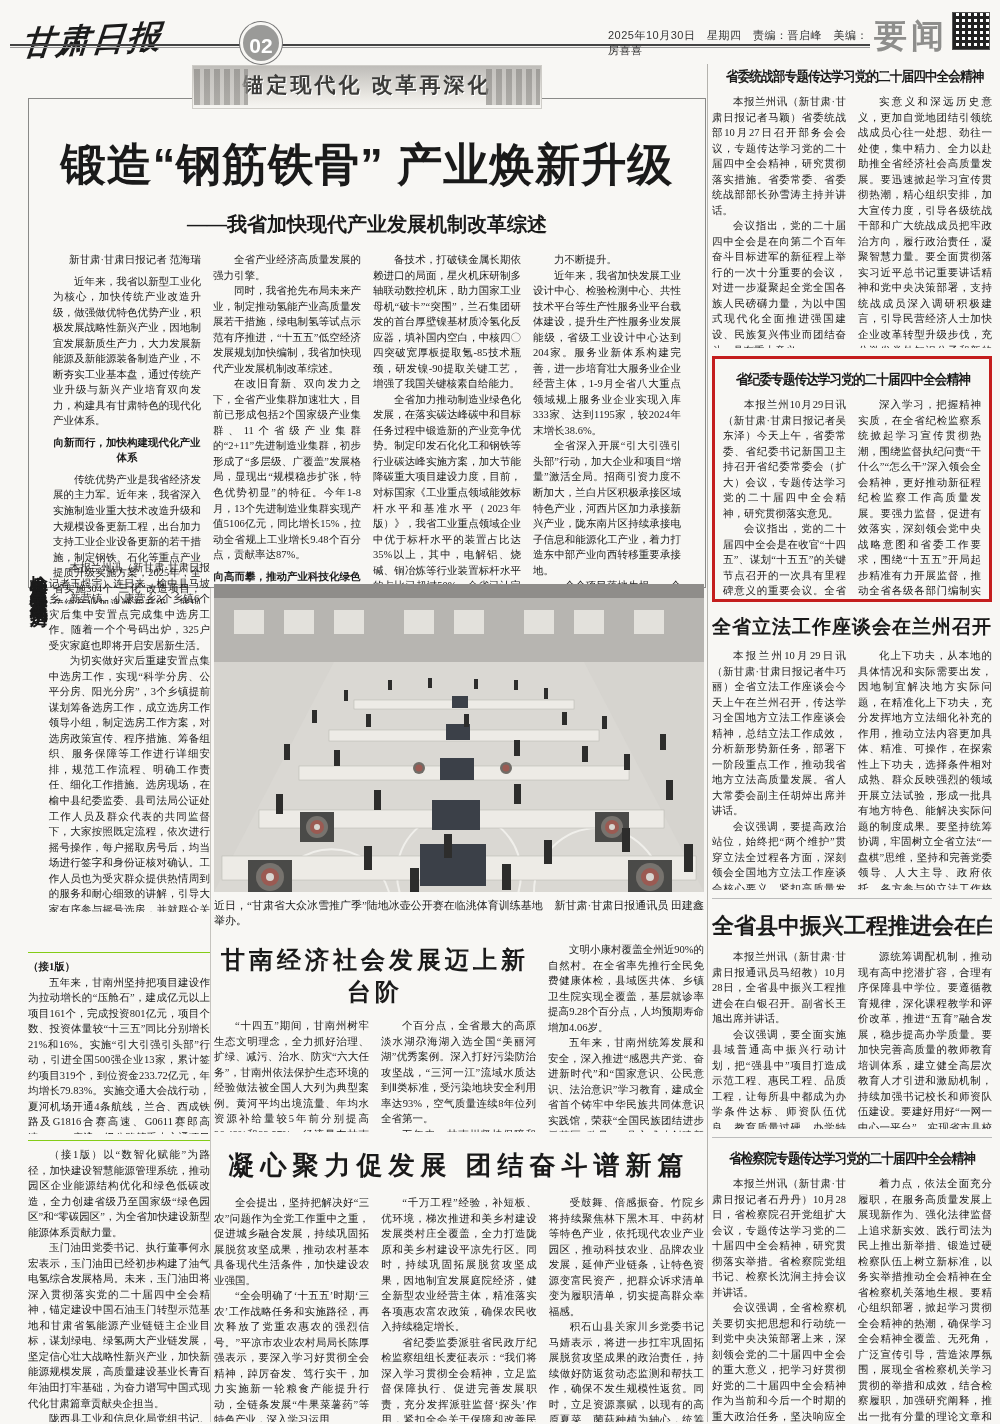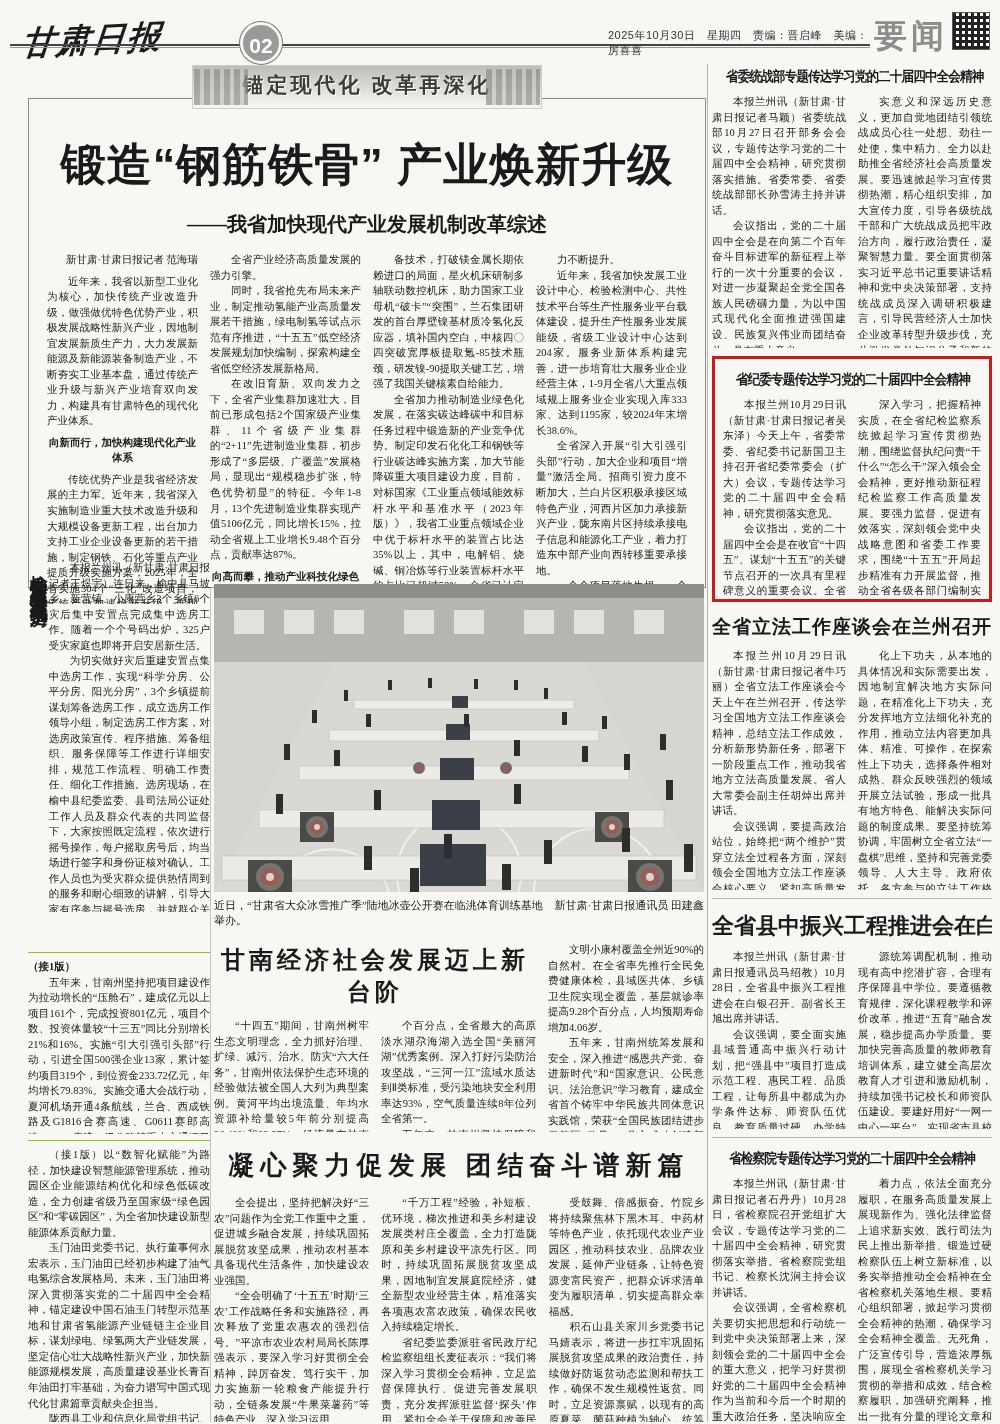--- a/index.html
+++ b/index.html
@@ -28,21 +28,21 @@
   
   p { text-indent:2em; text-align:justify; }
   .body-text p { font-size:10.5px; line-height:1.48; }
   .subhead { font-weight:bold; text-indent:0; text-align:center; margin:6px 0;
     font-family:"Liberation Sans",sans-serif; font-size:11px; }
   .byline { text-indent:0; text-align:right; font-size:10.5px; margin-bottom:6px; color:#222; }
   .cols { display:flex; gap:12px; }
   .cols > div { flex:1; overflow:hidden; }
   
   .lead-box { position:absolute; left:28px; top:98px; width:678px; height:490px;
-    border:1px solid #8a8a88; padding:10px 18px 8px; }
+    border:1px solid #8a8a88; padding:10px 24px 8px; }
   .banner { position:absolute; left:50%; top:-34px; transform:translateX(-50%);
     width:350px; height:44px; text-align:center;
     background:linear-gradient(180deg,#bdbbb7,#e9e7e2 70%,#f8f7f4);
     box-shadow:inset 0 0 0 1px #cfcdc8; }
   .banner span { display:inline-block; margin-top:6px; font-size:21px; font-weight:900;
     color:#3b3b39; letter-spacing:3px; font-family:"Liberation Sans",sans-serif;
     text-shadow:1px 1px 0 #fff; }
   .banner::before,.banner::after { content:""; position:absolute; top:4px; width:54px; height:36px;
     background:repeating-linear-gradient(90deg,#8f8d89 0 6px,#c5c3bf 6px 10px); opacity:.7; }
   .banner::before { left:2px; } .banner::after { right:2px; }
@@ -115,21 +115,21 @@
             <p>近年来，我省以新型工业化为核心，加快传统产业改造升级，做强做优特色优势产业，积极发展战略性新兴产业，因地制宜发展新质生产力，大力发展新能源及新能源装备制造产业，不断夯实工业基本盘，通过传统产业升级与新兴产业培育双向发力，构建具有甘肃特色的现代化产业体系。</p>
           </div>
         <p class="subhead">向新而行，加快构建现代化产业体系</p>
         <div>
             <p>传统优势产业是我省经济发展的主力军。近年来，我省深入实施制造业重大技术改造升级和大规模设备更新工程，出台加力支持工业企业设备更新的若干措施，制定钢铁、石化等重点产业提质升级实施方案，2025年，全省实施304个“三化”改造项目，传统产业加速焕新升级，展现出“老树发新枝”的良好态势。</p>
           </div>
       </div>
       <div>
         <div>
             <p>全省产业经济高质量发展的强力引擎。</p>
-            <p>同时，我省抢先布局未来产业，制定推动氢能产业高质量发展若干措施，绿电制氢等试点示范有序推进，“十五五”低空经济发展规划加快编制，探索构建全省低空经济发展新格局。</p>
+            <p>同时，我省抢先布局未来产业，制定推动氢能产业高质量发展若干措施，绿电制氢等试点示范有序推进，“十五五”低空经济发展规划加快编制，我省加快现代产业发展机制改革综述。</p>
             <p>在改旧育新、双向发力之下，全省产业集群加速壮大，目前已形成包括2个国家级产业集群、11个省级产业集群的“2+11”先进制造业集群，初步形成了“多层级、广覆盖”发展格局，显现出“规模稳步扩张，特色优势初显”的特征。今年1-8月，13个先进制造业集群实现产值5106亿元，同比增长15%，拉动全省规上工业增长9.48个百分点，贡献率达87%。</p>
           </div>
         <p class="subhead">向高而攀，推动产业科技化绿色化</p>
 
       </div>
       <div>
         <div>
             <p>备技术，打破镁金属长期依赖进口的局面，星火机床研制多轴联动数控机床，助力国家工业母机“破卡”“突围”，兰石集团研发的首台厚壁镍基材质冷氢化反应器，填补国内空白，中核四〇四突破宽厚板提取氪-85技术瓶颈，研发镍-90提取关键工艺，增强了我国关键核素自给能力。</p>
             <p>全省加力推动制造业绿色化发展，在落实碳达峰碳中和目标任务过程中锻造新的产业竞争优势。制定印发石化化工和钢铁等行业碳达峰实施方案，加大节能降碳重大项目建设力度，目前，对标国家《工业重点领域能效标杆水平和基准水平（2023年版）》，我省工业重点领域企业中优于标杆水平的装置占比达35%以上，其中，电解铝、烧碱、铜冶炼等行业装置标杆水平的占比已超过50%。全省已认定省级绿色工厂221户、省级绿色工业园区11个、省级绿色供应链管理企业5户。今年上半年万元工业增加值能耗下降4.6%，工业绿色发展成效显著。</p>
           </div>

